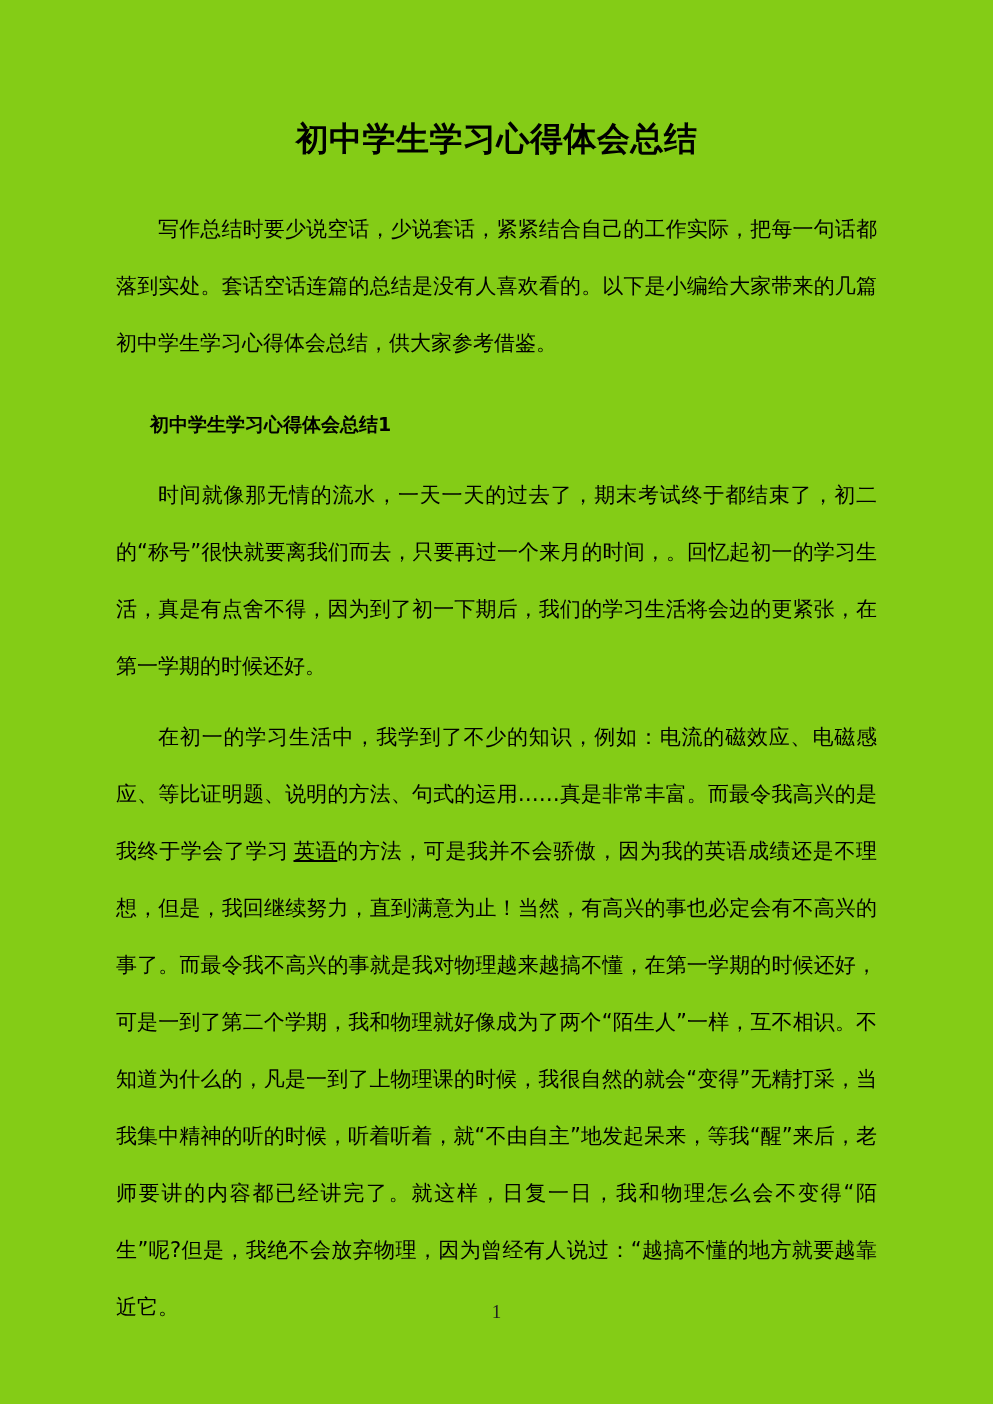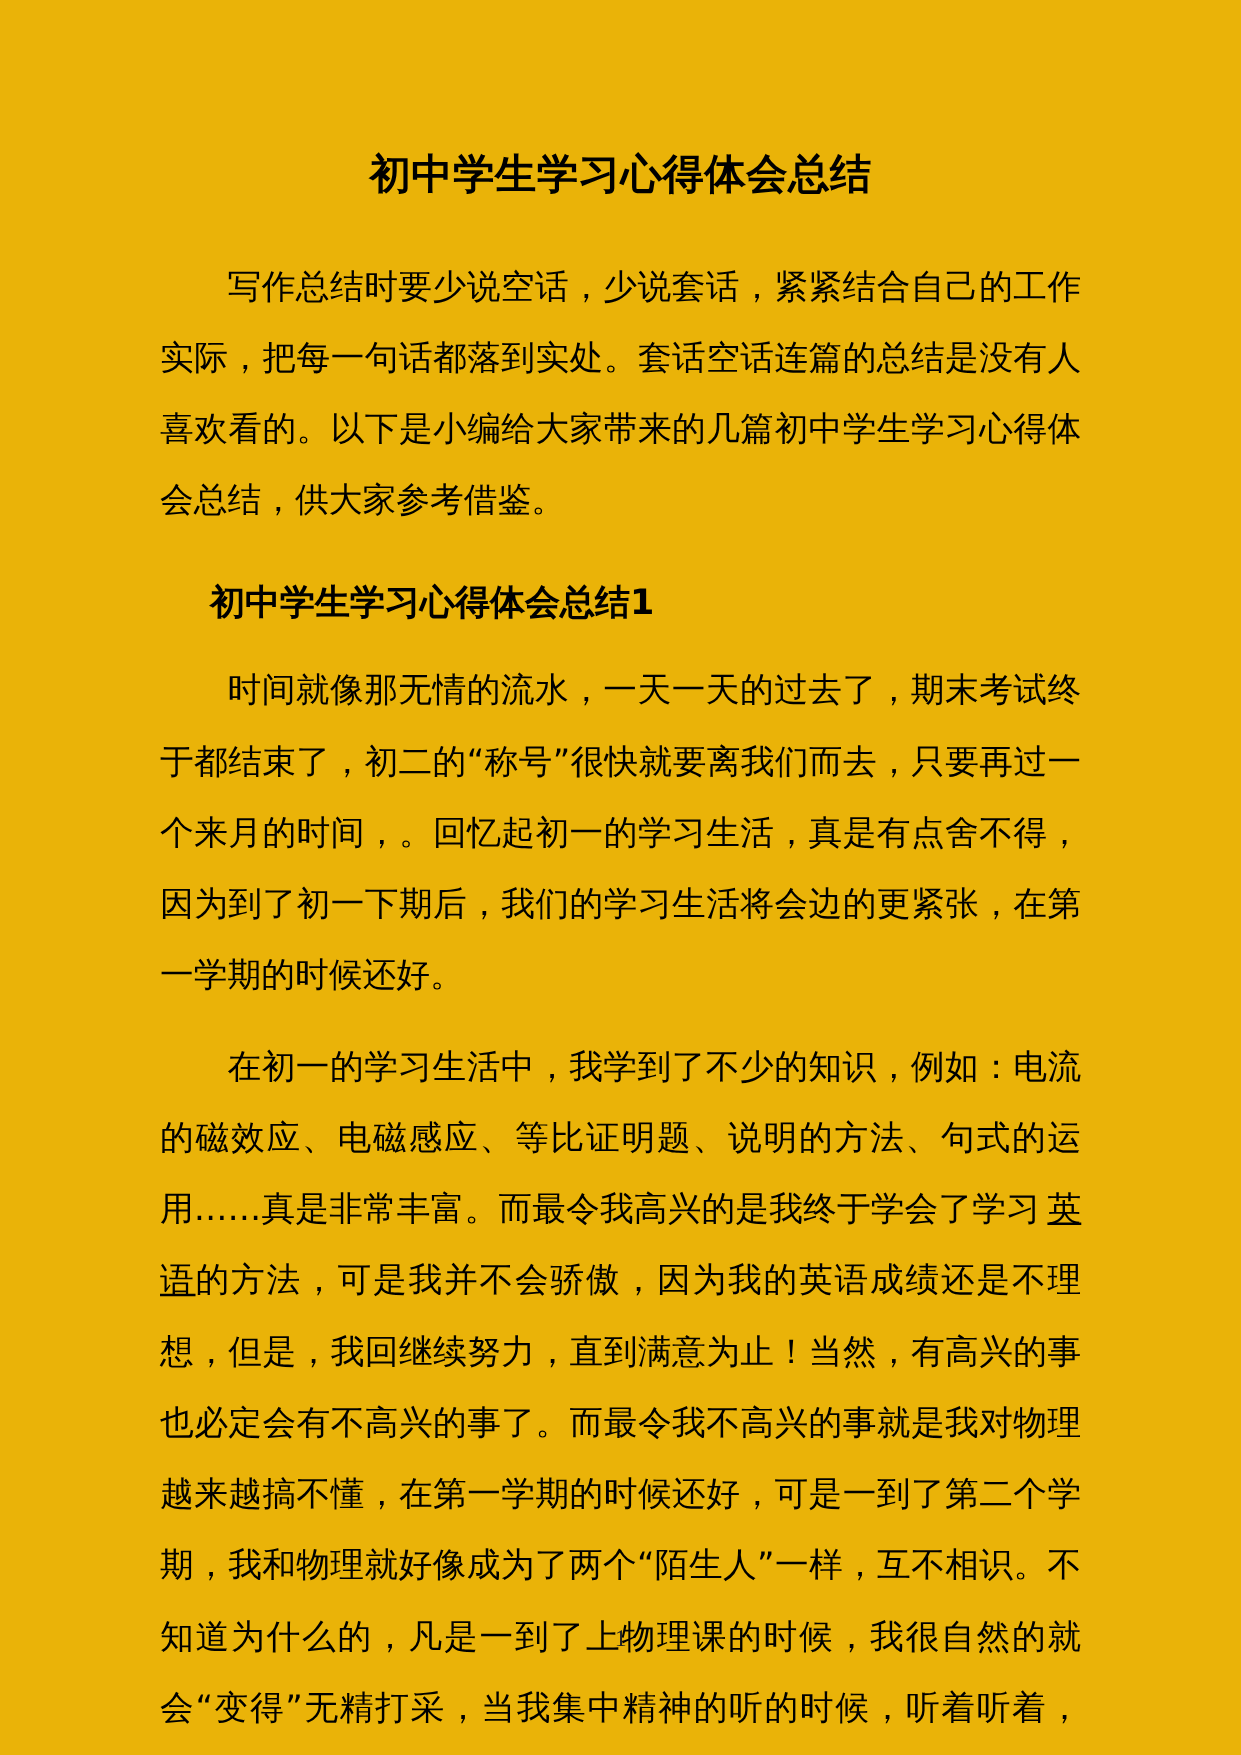--- a/index.html
+++ b/index.html
@@ -10,21 +10,21 @@
   }
   body {
     font-family: "DejaVu Sans", "Liberation Sans", sans-serif;
     color: #000000;
   }
   .page {
     position: relative;
     width: 993px;
     height: 1404px;
     margin: 0 auto;
-    background: #eab308;
+    background: #84cc16;
     overflow: hidden;
     box-sizing: border-box;
   }
   .content {
     position: absolute;
     left: 112px;
     top: 0;
     width: 769px;
   }
   .doc-title {
@@ -32,37 +32,37 @@
     padding: 0;
     font-size: 33px;
     font-weight: bold;
     text-align: center;
     letter-spacing: 0.5px;
     line-height: 1.25;
     padding-top: 118px;
     font-family: "DejaVu Sans", "Liberation Sans", sans-serif;
   }
   .para {
-    margin: 16px;
-    font-size: 27px;
+    margin: 4px;
+    font-size: 21px;
     line-height: 57px;
     text-align: justify;
     text-justify: inter-character;
     text-indent: 2em;
     font-weight: normal;
     font-family: "DejaVu Sans", "Liberation Sans", sans-serif;
     word-break: break-all;
   }
   .para-intro {
     margin-top: 42px;
   }
   .sub-heading {
     margin: 0;
     margin-top: 24px;
-    font-size: 28px;
+    font-size: 19px;
     line-height: 57px;
     font-weight: bold;
     text-indent: 2em;
     text-align: left;
     font-family: "DejaVu Sans", "Liberation Sans", sans-serif;
   }
   .para-body {
     margin-top: 14px;
   }
   .para-body-2 {

